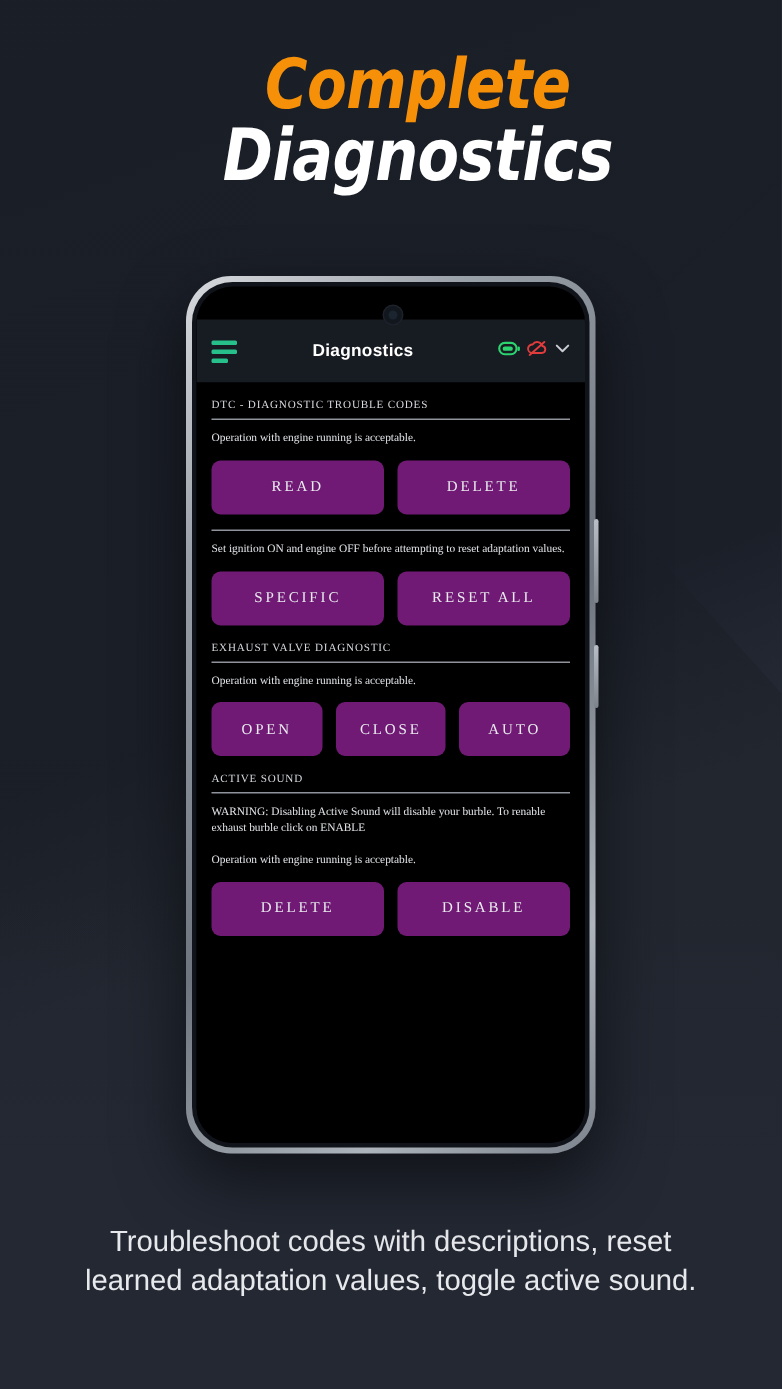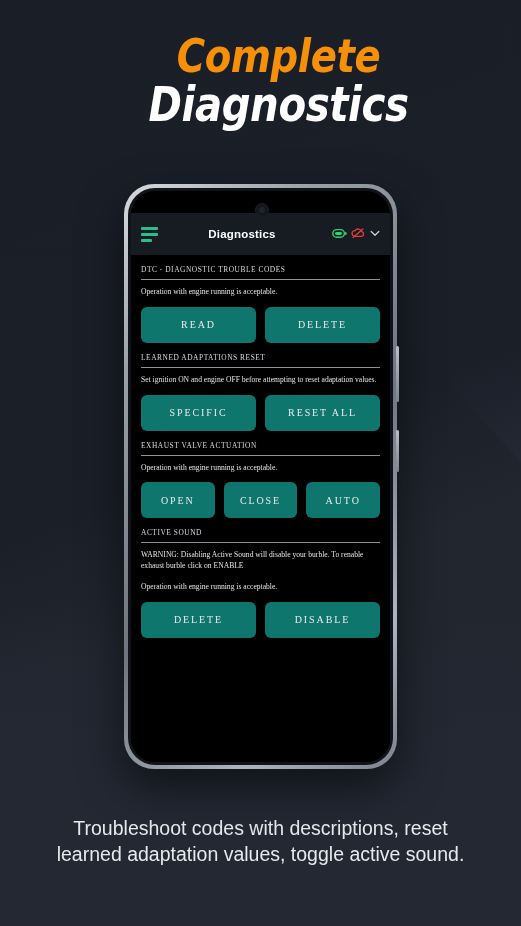--- a/index.html
+++ b/index.html
@@ -216,21 +216,21 @@
   .section-desc.warn { margin-bottom: 10px; }
 
   .btn-row {
     display: flex;
     gap: 9px;
   }
   .btn {
     flex: 1 1 0;
     height: 36px;
     border-radius: 6px;
-    background: #0f766e;
+    background: #701a75;
     color: #e9ebee;
     font-size: 10px;
     letter-spacing: 1.9px;
     display: flex;
     align-items: center;
     justify-content: center;
     cursor: pointer;
     box-sizing: border-box;
   }
 
@@ -305,31 +305,30 @@
             <div class="section-title">DTC - DIAGNOSTIC TROUBLE CODES</div>
             <div class="section-rule"></div>
             <div class="section-desc">Operation with engine running is acceptable.</div>
             <div class="btn-row">
               <div class="btn">READ</div>
               <div class="btn">DELETE</div>
             </div>
           </div>
 
           <div class="section">
-            <div class="section-title">LEARNED ADAPTATIONS RESET</div>
             <div class="section-rule"></div>
             <div class="section-desc">Set ignition ON and engine OFF before attempting to reset adaptation values.</div>
             <div class="btn-row">
               <div class="btn">SPECIFIC</div>
               <div class="btn">RESET ALL</div>
             </div>
           </div>
 
           <div class="section">
-            <div class="section-title">EXHAUST VALVE ACTUATION</div>
+            <div class="section-title">EXHAUST VALVE DIAGNOSTIC</div>
             <div class="section-rule"></div>
             <div class="section-desc">Operation with engine running is acceptable.</div>
             <div class="btn-row">
               <div class="btn">OPEN</div>
               <div class="btn">CLOSE</div>
               <div class="btn">AUTO</div>
             </div>
           </div>
 
           <div class="section">

